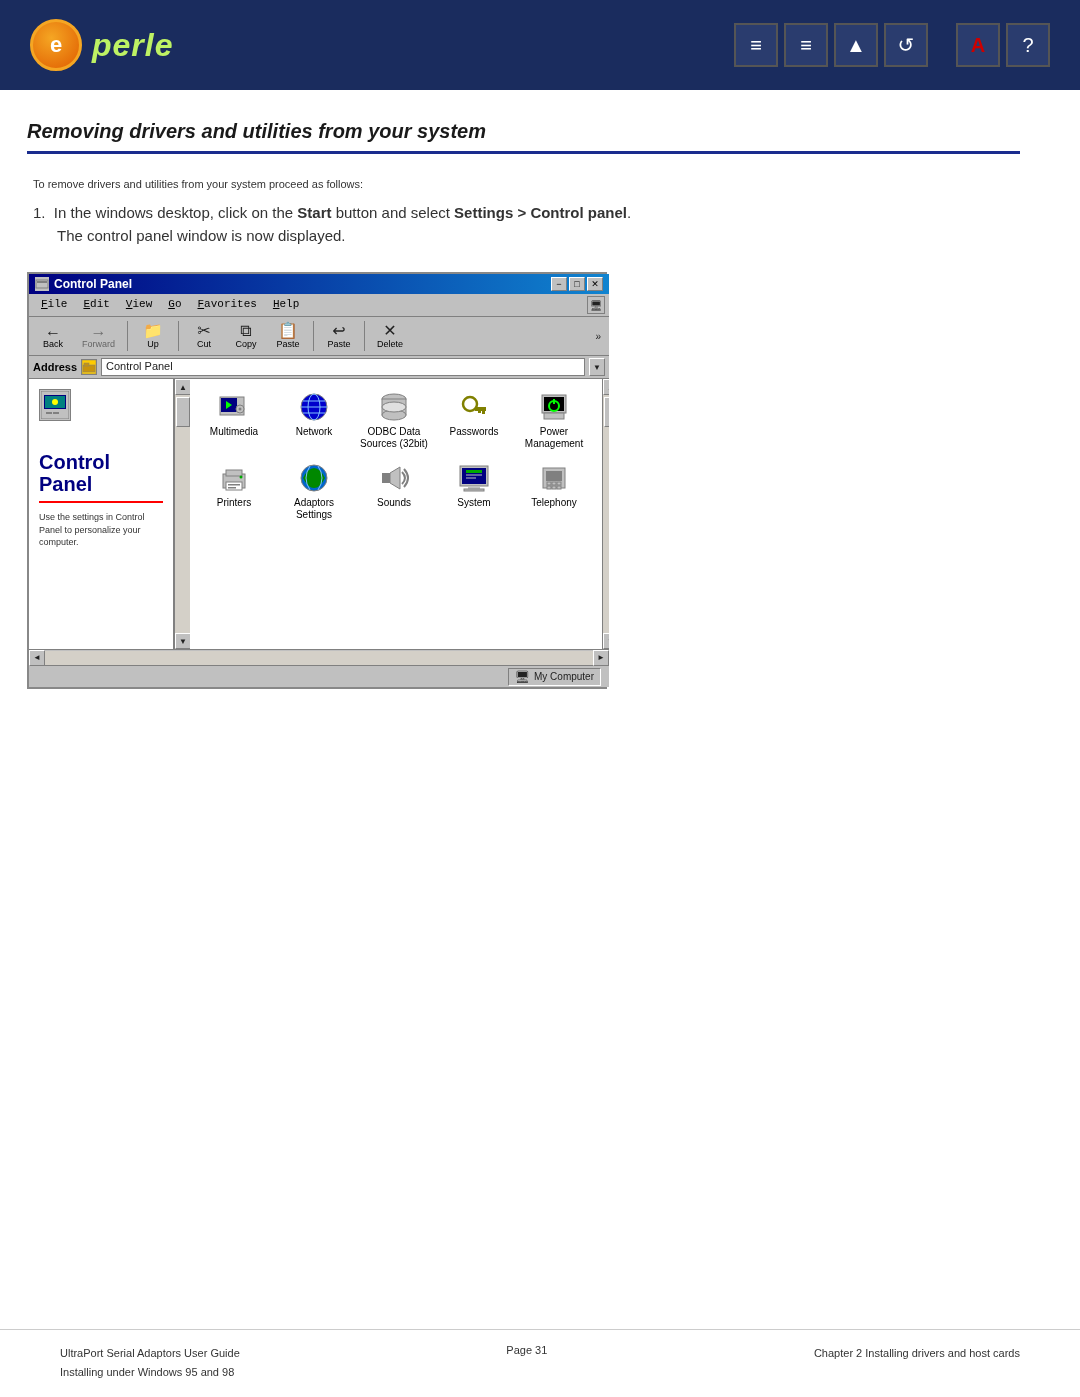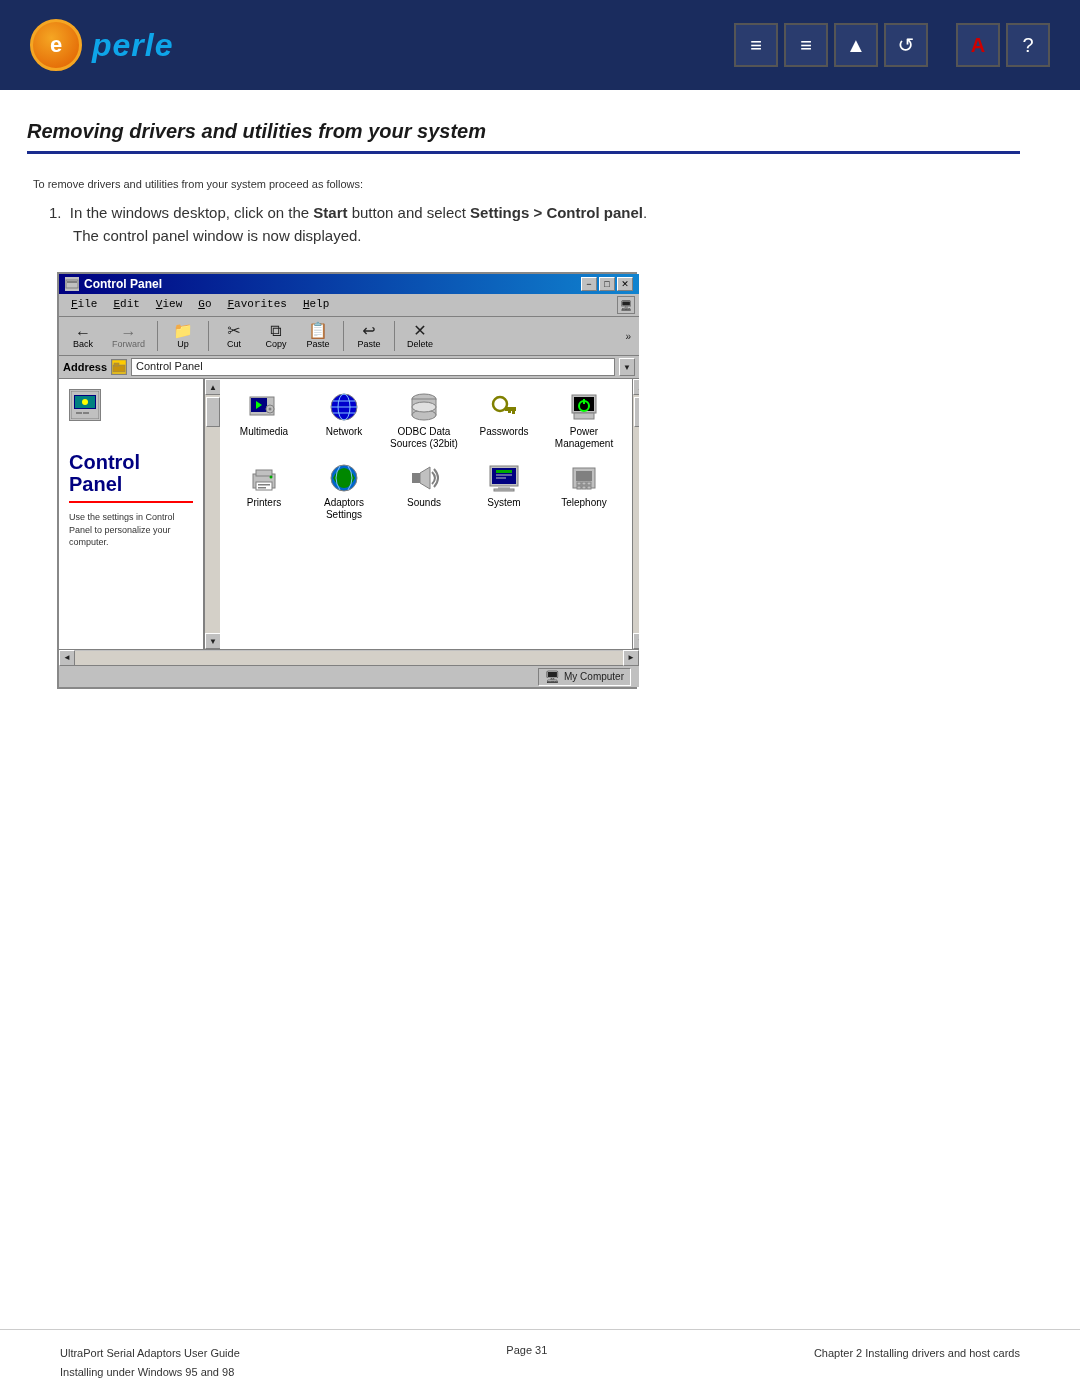--- a/index.html
+++ b/index.html
@@ -33,21 +33,21 @@
       background: radial-gradient(circle at 40% 35%, #f5a623, #e05c00);
       border: 3px solid #f5a623;
       display: flex;
       align-items: center;
       justify-content: center;
       font-size: 22px;
       color: white;
       font-weight: bold;
     }
     .logo-text {
-      color: #0ea5e9;
+      color: #bef264;
       font-size: 32px;
       font-weight: bold;
       font-style: italic;
       letter-spacing: 1px;
     }
     .header-icons {
       display: flex;
       align-items: center;
       gap: 6px;
     }
@@ -82,40 +82,39 @@
     }
 
     .intro-text {
       font-size: 11px;
       color: #333;
       margin-bottom: 14px;
       margin-left: 6px;
     }
 
     .step-container {
-      margin-left: 22px;
+      margin-left: 6px;
     }
     .step-line {
       font-size: 15px;
       color: #333;
       margin-bottom: 6px;
     }
     .step-line strong {
       font-weight: bold;
     }
     .step-sub {
       font-size: 15px;
       color: #333;
       margin-left: 24px;
       margin-bottom: 18px;
     }
 
     
     .screenshot-wrapper {
-      margin-left: 30px;
       margin-top: 10px;
       border: 2px solid #888;
       display: inline-block;
       width: 580px;
     }
 
     
     .win95 {
       font-family: 'Arial', sans-serif;
       font-size: 11px;

